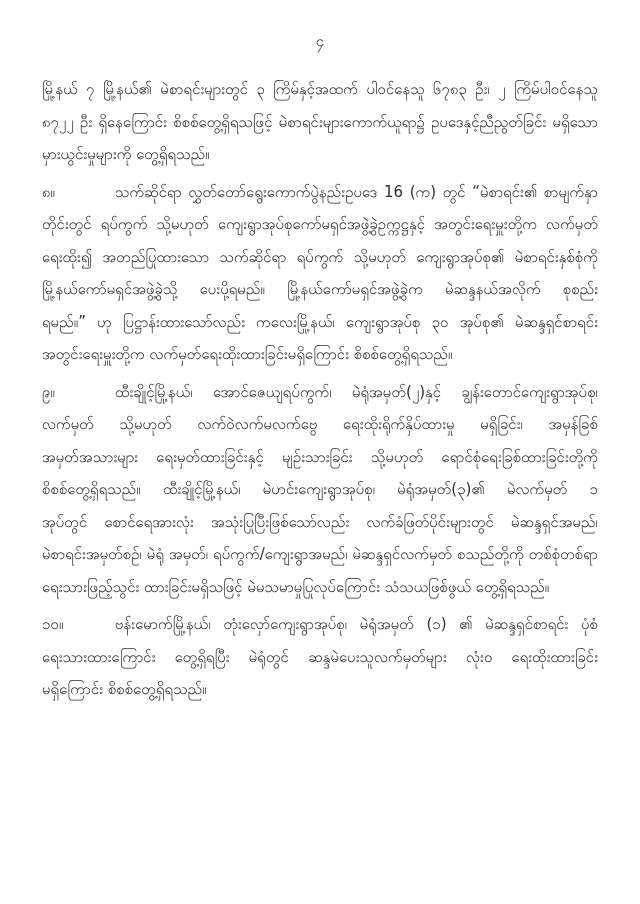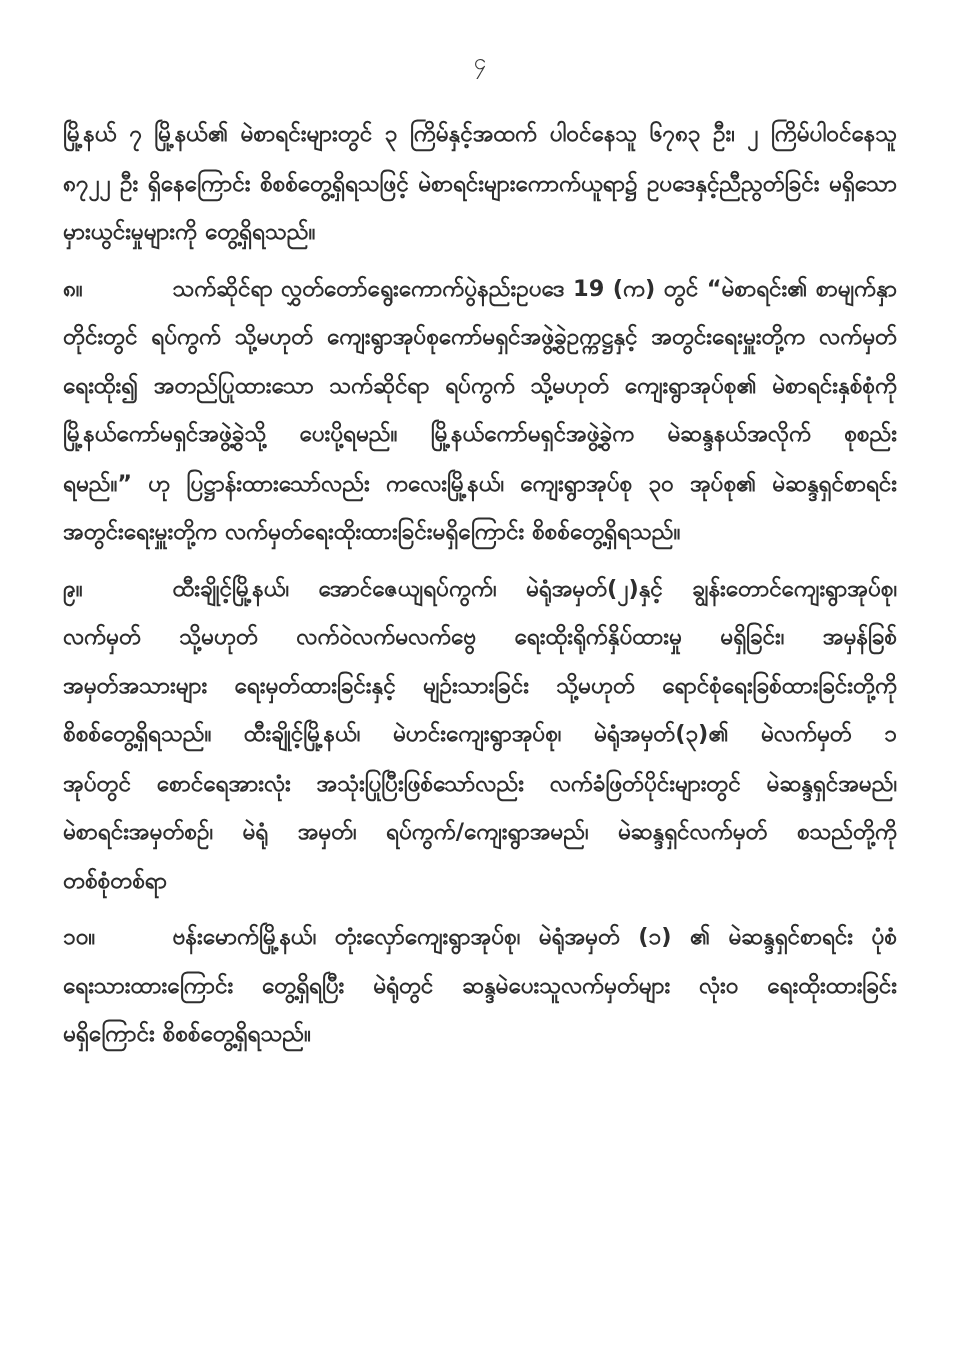--- a/index.html
+++ b/index.html
@@ -21,21 +21,20 @@
     line-height:22px;
     font-size:15px;
     color:#3a3a3a;
   }
   .content { margin-top:21px; }
   .para { margin:0; padding:0; }
   .para + .para { margin-top:5px; }
   .line {
     display:block;
     line-height:32.5px;
-    font-weight:bold;
   }
   .just {
     text-align:justify;
     text-align-last:justify;
   }
   .last {
     text-align:right;
     text-align-last:left;
   }
   .pnum {
@@ -52,35 +51,36 @@
 
   <div class="content">
 
     <p class="para">
       <span class="line just">မြို့နယ် ၇ မြို့နယ်၏ မဲစာရင်းများတွင် ၃ ကြိမ်နှင့်အထက် ပါဝင်နေသူ ၆၇၈၃ ဦး၊ ၂ ကြိမ်ပါဝင်နေသူ</span>
       <span class="line just">၈၇၂၂ ဦး ရှိနေကြောင်း စိစစ်တွေ့ရှိရသဖြင့် မဲစာရင်းများကောက်ယူရာ၌ ဥပဒေနှင့်ညီညွတ်ခြင်း မရှိသော</span>
       <span class="line last">မှားယွင်းမှုများကို တွေ့ရှိရသည်။</span>
     </p>
 
     <p class="para">
-      <span class="line just"><span class="pnum">၈။</span><span>သက်ဆိုင်ရာ လွှတ်တော်ရွေးကောက်ပွဲနည်းဥပဒေ 19 (က) တွင် “မဲစာရင်း၏ စာမျက်နှာ</span></span>
+      <span class="line just"><span class="pnum">၈။</span><span>သက်ဆိုင်ရာ လွှတ်တော်ရွေးကောက်ပွဲနည်းဥပဒေ 16 (က) တွင် “မဲစာရင်း၏ စာမျက်နှာ</span></span>
       <span class="line just">တိုင်းတွင် ရပ်ကွက် သို့မဟုတ် ကျေးရွာအုပ်စုကော်မရှင်အဖွဲ့ခွဲဥက္ကဋ္ဌနှင့် အတွင်းရေးမှူးတို့က လက်မှတ်</span>
       <span class="line just">ရေးထိုး၍ အတည်ပြုထားသော သက်ဆိုင်ရာ ရပ်ကွက် သို့မဟုတ် ကျေးရွာအုပ်စု၏ မဲစာရင်းနှစ်စုံကို</span>
       <span class="line just">မြို့နယ်ကော်မရှင်အဖွဲ့ခွဲသို့ ပေးပို့ရမည်။ မြို့နယ်ကော်မရှင်အဖွဲ့ခွဲက မဲဆန္ဒနယ်အလိုက် စုစည်း</span>
       <span class="line just">ရမည်။” ဟု ပြဋ္ဌာန်းထားသော်လည်း ကလေးမြို့နယ်၊ ကျေးရွာအုပ်စု ၃၀ အုပ်စု၏ မဲဆန္ဒရှင်စာရင်း</span>
       <span class="line last">အတွင်းရေးမှူးတို့က လက်မှတ်ရေးထိုးထားခြင်းမရှိကြောင်း စိစစ်တွေ့ရှိရသည်။</span>
     </p>
 
     <p class="para">
       <span class="line just"><span class="pnum">၉။</span><span>ထီးချိုင့်မြို့နယ်၊ အောင်ဇေယျရပ်ကွက်၊ မဲရုံအမှတ်(၂)နှင့် ချွန်းတောင်ကျေးရွာအုပ်စု၊</span></span>
       <span class="line just">လက်မှတ် သို့မဟုတ် လက်ဝဲလက်မလက်ဗွေ ရေးထိုးရိုက်နှိပ်ထားမှု မရှိခြင်း၊ အမှန်ခြစ်</span>
       <span class="line just">အမှတ်အသားများ ရေးမှတ်ထားခြင်းနှင့် မျဉ်းသားခြင်း သို့မဟုတ် ရောင်စုံရေးခြစ်ထားခြင်းတို့ကို</span>
       <span class="line just">စိစစ်တွေ့ရှိရသည်။ ထီးချိုင့်မြို့နယ်၊ မဲဟင်းကျေးရွာအုပ်စု၊ မဲရုံအမှတ်(၃)၏ မဲလက်မှတ် ၁</span>
       <span class="line just">အုပ်တွင် စောင်ရေအားလုံး အသုံးပြုပြီးဖြစ်သော်လည်း လက်ခံဖြတ်ပိုင်းများတွင် မဲဆန္ဒရှင်အမည်၊</span>
       <span class="line just">မဲစာရင်းအမှတ်စဉ်၊ မဲရုံ အမှတ်၊ ရပ်ကွက်/ကျေးရွာအမည်၊ မဲဆန္ဒရှင်လက်မှတ် စသည်တို့ကို တစ်စုံတစ်ရာ</span>
+      <span class="line last">ရေးသားဖြည့်သွင်း ထားခြင်းမရှိသဖြင့် မဲမသမာမှုပြုလုပ်ကြောင်း သံသယဖြစ်ဖွယ် တွေ့ရှိရသည်။</span>
     </p>
 
     <p class="para">
       <span class="line just"><span class="pnum">၁၀။</span><span>ဗန်းမောက်မြို့နယ်၊ တုံးလှော်ကျေးရွာအုပ်စု၊ မဲရုံအမှတ် (၁) ၏ မဲဆန္ဒရှင်စာရင်း ပုံစံ</span></span>
       <span class="line just">ရေးသားထားကြောင်း တွေ့ရှိရပြီး မဲရုံတွင် ဆန္ဒမဲပေးသူလက်မှတ်များ လုံးဝ ရေးထိုးထားခြင်း</span>
       <span class="line last">မရှိကြောင်း စိစစ်တွေ့ရှိရသည်။</span>
     </p>
 
   </div>
 </div>

